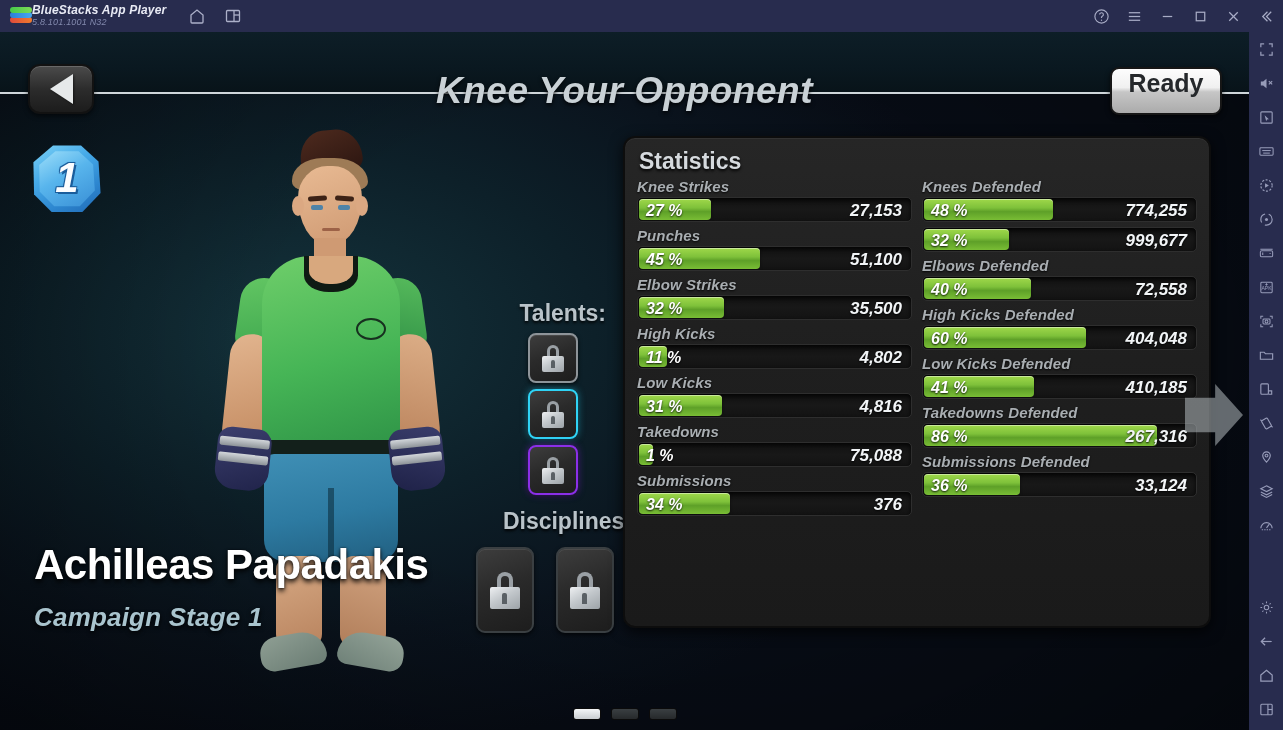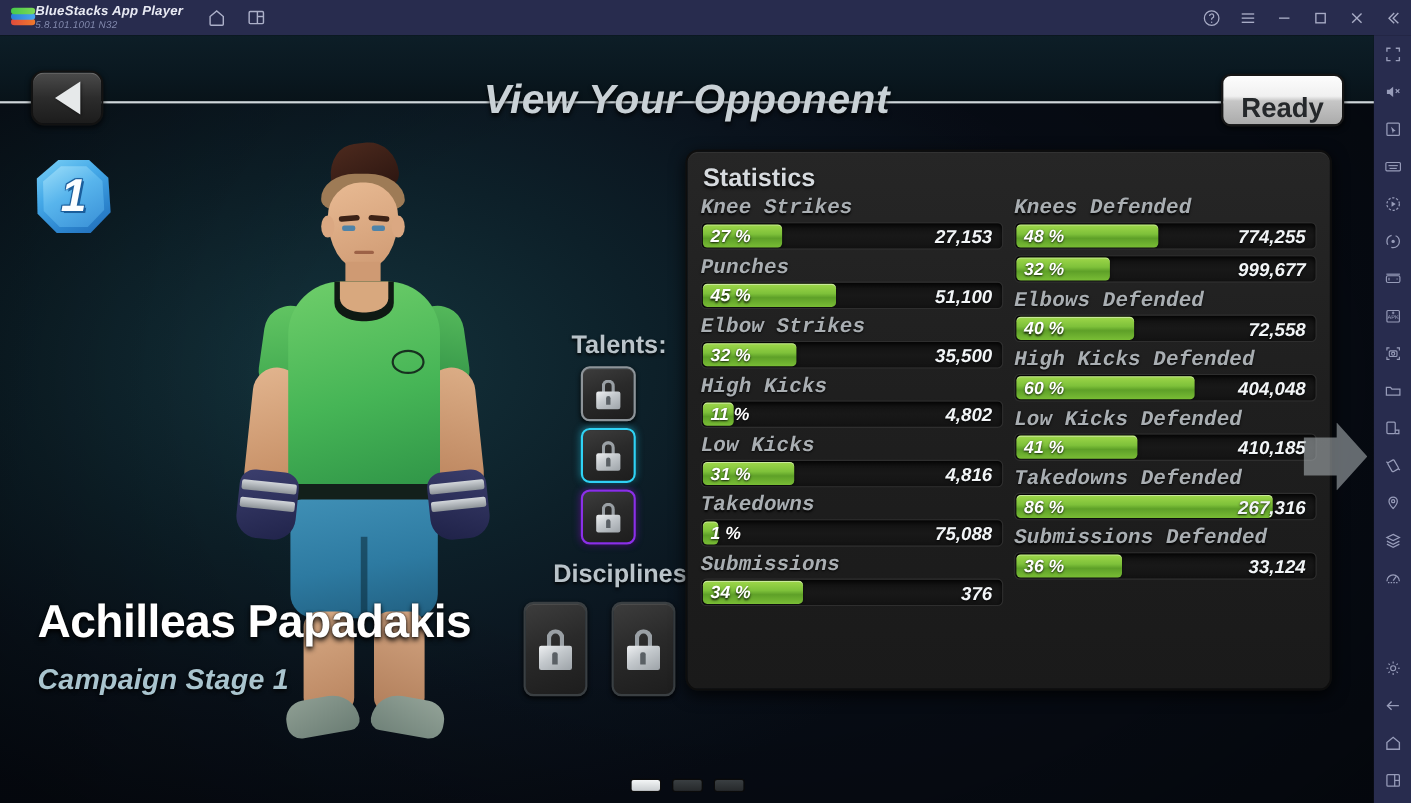--- a/index.html
+++ b/index.html
@@ -79,21 +79,21 @@
     color: #c9d1d6; letter-spacing: .5px;
     text-shadow: 0 2px 4px rgba(0,0,0,.85);
     z-index: 6;
   }
   #ready-btn {
     position: absolute; right: 27px; top: 35px; width: 112px; height: 48px;
     border-radius: 9px;
     background: linear-gradient(180deg,#fdfdfd 0%, #f0f0f0 42%, #c6c6c6 52%, #ababab 100%);
     border: 2px solid #161616;
     box-shadow: 0 2px 5px rgba(0,0,0,.65), inset 0 1px 0 rgba(255,255,255,.9);
-    display: flex; align-items: flex-end; justify-content: center;
+    display: flex; align-items: flex-start; justify-content: center;
     font-size: 25px; font-weight: bold; color: #25282b;
     z-index: 7;
   }
 
   
   #rank-badge {
     position: absolute; left: 32px; top: 112px; width: 70px; height: 70px;
     z-index: 4;
   }
   #rank-badge .gem {
@@ -203,22 +203,22 @@
     padding: 8px 12px 0 12px;
   }
   #stats-title {
     font-size: 23px; font-weight: bold; color: #d6dade;
     text-shadow: 0 2px 3px rgba(0,0,0,.9); margin: 2px 0 3px 2px;
   }
   .cols { display: flex; gap: 10px; }
   .col { width: 282px; }
   .stat { margin-bottom: 5px; }
   .stat-label {
-    font-size: 19px; font-weight: bold; font-style: italic; color: #a9aeb2;
-    text-shadow: 0 1px 2px rgba(0,0,0,.9); margin-bottom: 2px; letter-spacing: .1px; font-family: Liberation Mono, monospace;
+    font-size: 15px; font-weight: bold; font-style: italic; color: #a9aeb2;
+    text-shadow: 0 1px 2px rgba(0,0,0,.9); margin-bottom: 2px; letter-spacing: .1px;
   }
   .bar {
     position: relative; height: 25px; border-radius: 5px;
     background: linear-gradient(180deg,#111 0%, #181818 50%, #131313 100%);
     border: 1px solid #2e2e2e;
     box-shadow: inset 0 2px 4px rgba(0,0,0,.85);
     overflow: hidden;
   }
   .fill {
     position: absolute; left: 1px; top: 1px; bottom: 1px;
@@ -329,21 +329,21 @@
 </div>
 
 <div id="game">
 
   <div id="gheader"></div>
 
   <div id="back-btn">
     <div class="tri"></div>
   </div>
 
-  <div id="gtitle">View Your Opponent</div>
+  <div id="gtitle">Knee Your Opponent</div>
 
   <div id="ready-btn">
     <span>Ready</span>
   </div>
 
   <div id="rank-badge">
     <div class="gem"></div>
     <div class="gem-in"></div>
     <div class="num">1</div>
   </div>

